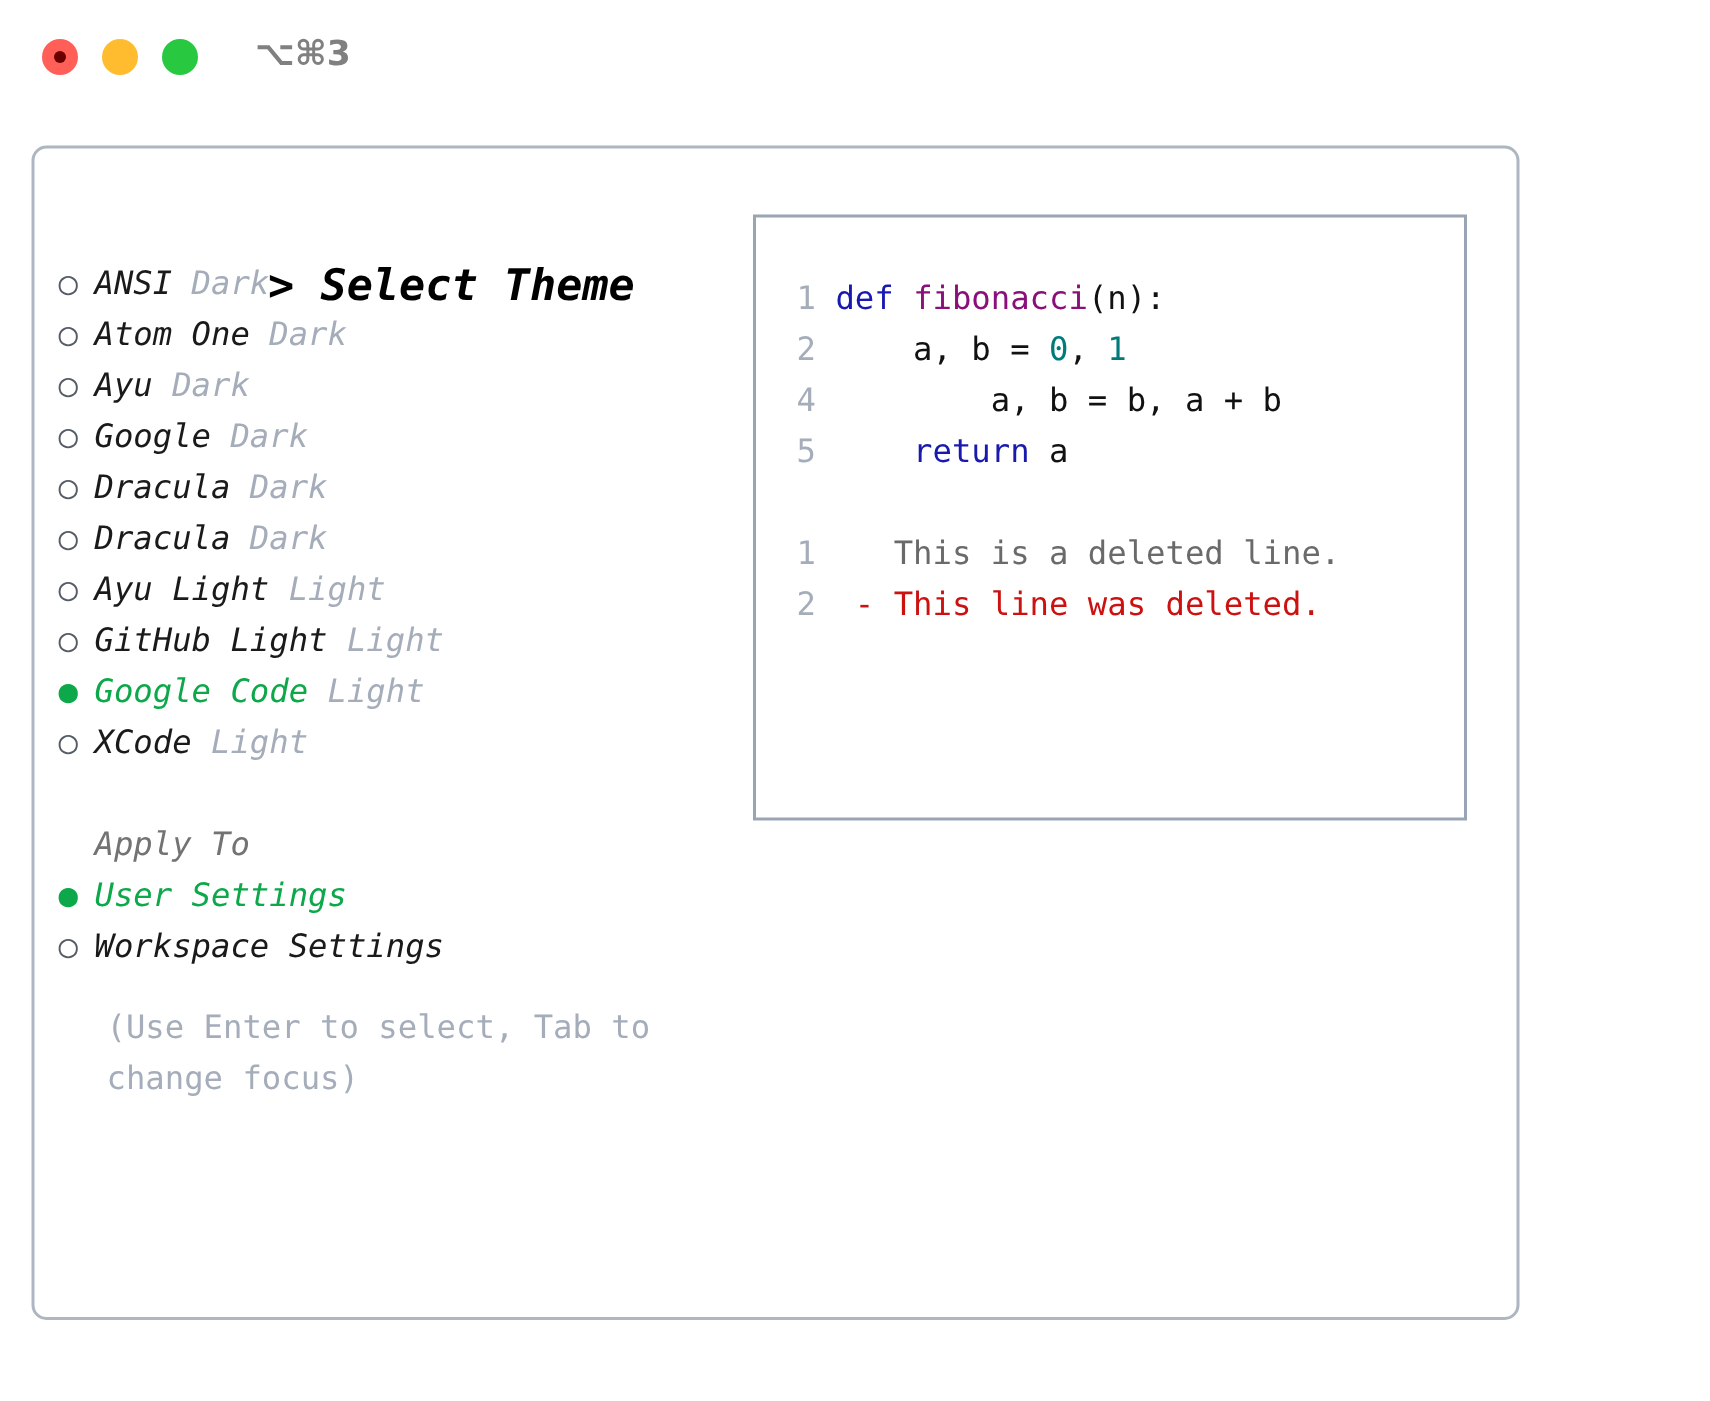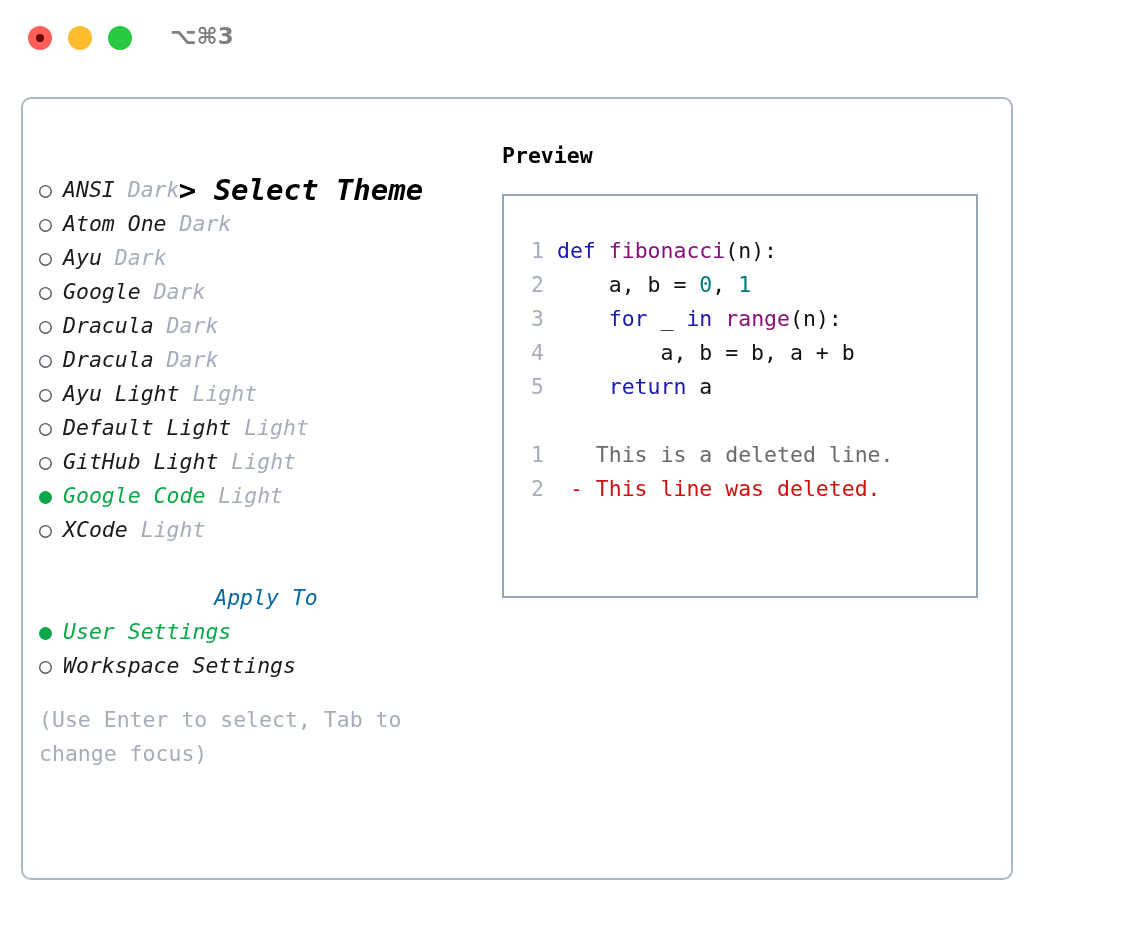--- a/index.html
+++ b/index.html
@@ -108,53 +108,53 @@
   }
   .bullet.sel { color: #0da84a; }
 
   .tname { color: #1a1a1a; }
   .tname.sel { color: #0da84a; }
 
   .tkind { color: #a5adba; }
 
   .sub-hdr {
     padding-left: 24px;
-    color: #0369a1;
-    text-align: center;
+    color: #737373;
   }
 
   .spacer { height: 34px; }
 
   #hint {
     margin-top: 20px;
     font-size: 21.5px;
     line-height: 34px;
     color: #a5adba;
     white-space: pre-wrap;
     width: 410px;
+    margin-left: 32px;
   }
 
   
   #right-col {
     position: absolute;
     left: 479px;
     top: 40px;
     width: 490px;
   }
 
   #preview-label {
     font-size: 21.5px;
     font-weight: 700;
     color: #000000;
     line-height: 34px;
     white-space: pre;
   }
 
   #preview-box {
-    margin-top: 21px;
+    margin-top: 4px;
     width: 476px;
     height: 404px;
     border: 2px solid #9aa5b4;
     box-sizing: border-box;
     background: #ffffff;
     padding: 38px 0 0 18px;
   }
 
   .cl {
     height: 34px;
@@ -201,44 +201,41 @@
         <span>&gt;</span><span> </span><span>Select Theme</span>
       </div>
       <div id="theme-list">
           <div class="row"><span class="bullet">○</span><span class="tname">ANSI</span><span> </span><span class="tkind">Dark</span></div>
           <div class="row"><span class="bullet">○</span><span class="tname">Atom One</span><span> </span><span class="tkind">Dark</span></div>
           <div class="row"><span class="bullet">○</span><span class="tname">Ayu</span><span> </span><span class="tkind">Dark</span></div>
           <div class="row"><span class="bullet">○</span><span class="tname">Google</span><span> </span><span class="tkind">Dark</span></div>
           <div class="row"><span class="bullet">○</span><span class="tname">Dracula</span><span> </span><span class="tkind">Dark</span></div>
           <div class="row"><span class="bullet">○</span><span class="tname">Dracula</span><span> </span><span class="tkind">Dark</span></div>
           <div class="row"><span class="bullet">○</span><span class="tname">Ayu Light</span><span> </span><span class="tkind">Light</span></div>
-          <div class="row"><span class="bullet">○</span><span class="tname">Default Light</span><span> </span><span class="tkind">Light</span></div>
           <div class="row"><span class="bullet">○</span><span class="tname">GitHub Light</span><span> </span><span class="tkind">Light</span></div>
           <div class="row"><span class="bullet sel">●</span><span class="tname sel">Google Code</span><span> </span><span class="tkind">Light</span></div>
           <div class="row"><span class="bullet">○</span><span class="tname">XCode</span><span> </span><span class="tkind">Light</span></div>
         </div>
 
       <div class="spacer"></div>
 
       <div class="row sub-hdr">Apply To</div>
       <div id="apply-list">
           <div class="row"><span class="bullet sel">●</span><span class="tname sel">User Settings</span></div>
           <div class="row"><span class="bullet">○</span><span class="tname">Workspace Settings</span></div>
         </div>
 
       <div id="hint">(Use Enter to select, Tab to change focus)</div>
     </div>
 
     <div id="right-col">
-      <div id="preview-label">Preview</div>
       <div id="preview-box">
         <div id="code-block">
             <div class="cl"><span class="ln">1</span><span> </span><span class="kw">def</span><span class="plain"> </span><span class="fn">fibonacci</span><span class="pun">(n):</span></div>
             <div class="cl"><span class="ln">2</span><span>     </span><span class="plain">a, b = </span><span class="num">0</span><span class="plain">, </span><span class="num">1</span></div>
-            <div class="cl"><span class="ln">3</span><span>     </span><span class="kw">for</span><span class="plain"> _ </span><span class="kw">in</span><span class="plain"> </span><span class="fn">range</span><span class="pun">(n):</span></div>
             <div class="cl"><span class="ln">4</span><span>         </span><span class="plain">a, b = b, a + b</span></div>
             <div class="cl"><span class="ln">5</span><span>     </span><span class="kw">return</span><span class="plain"> a</span></div>
           </div>
         <div class="cl blank">&nbsp;</div>
         <div id="diff-block">
             <div class="cl"><span class="ln">1</span><span>  </span><span class="ctx"> </span><span class="ctx"> This is a deleted line.</span></div>
             <div class="cl"><span class="ln">2</span><span>  </span><span class="del">-</span><span class="del"> This line was deleted.</span></div>
           </div>
       </div>
     </div>

